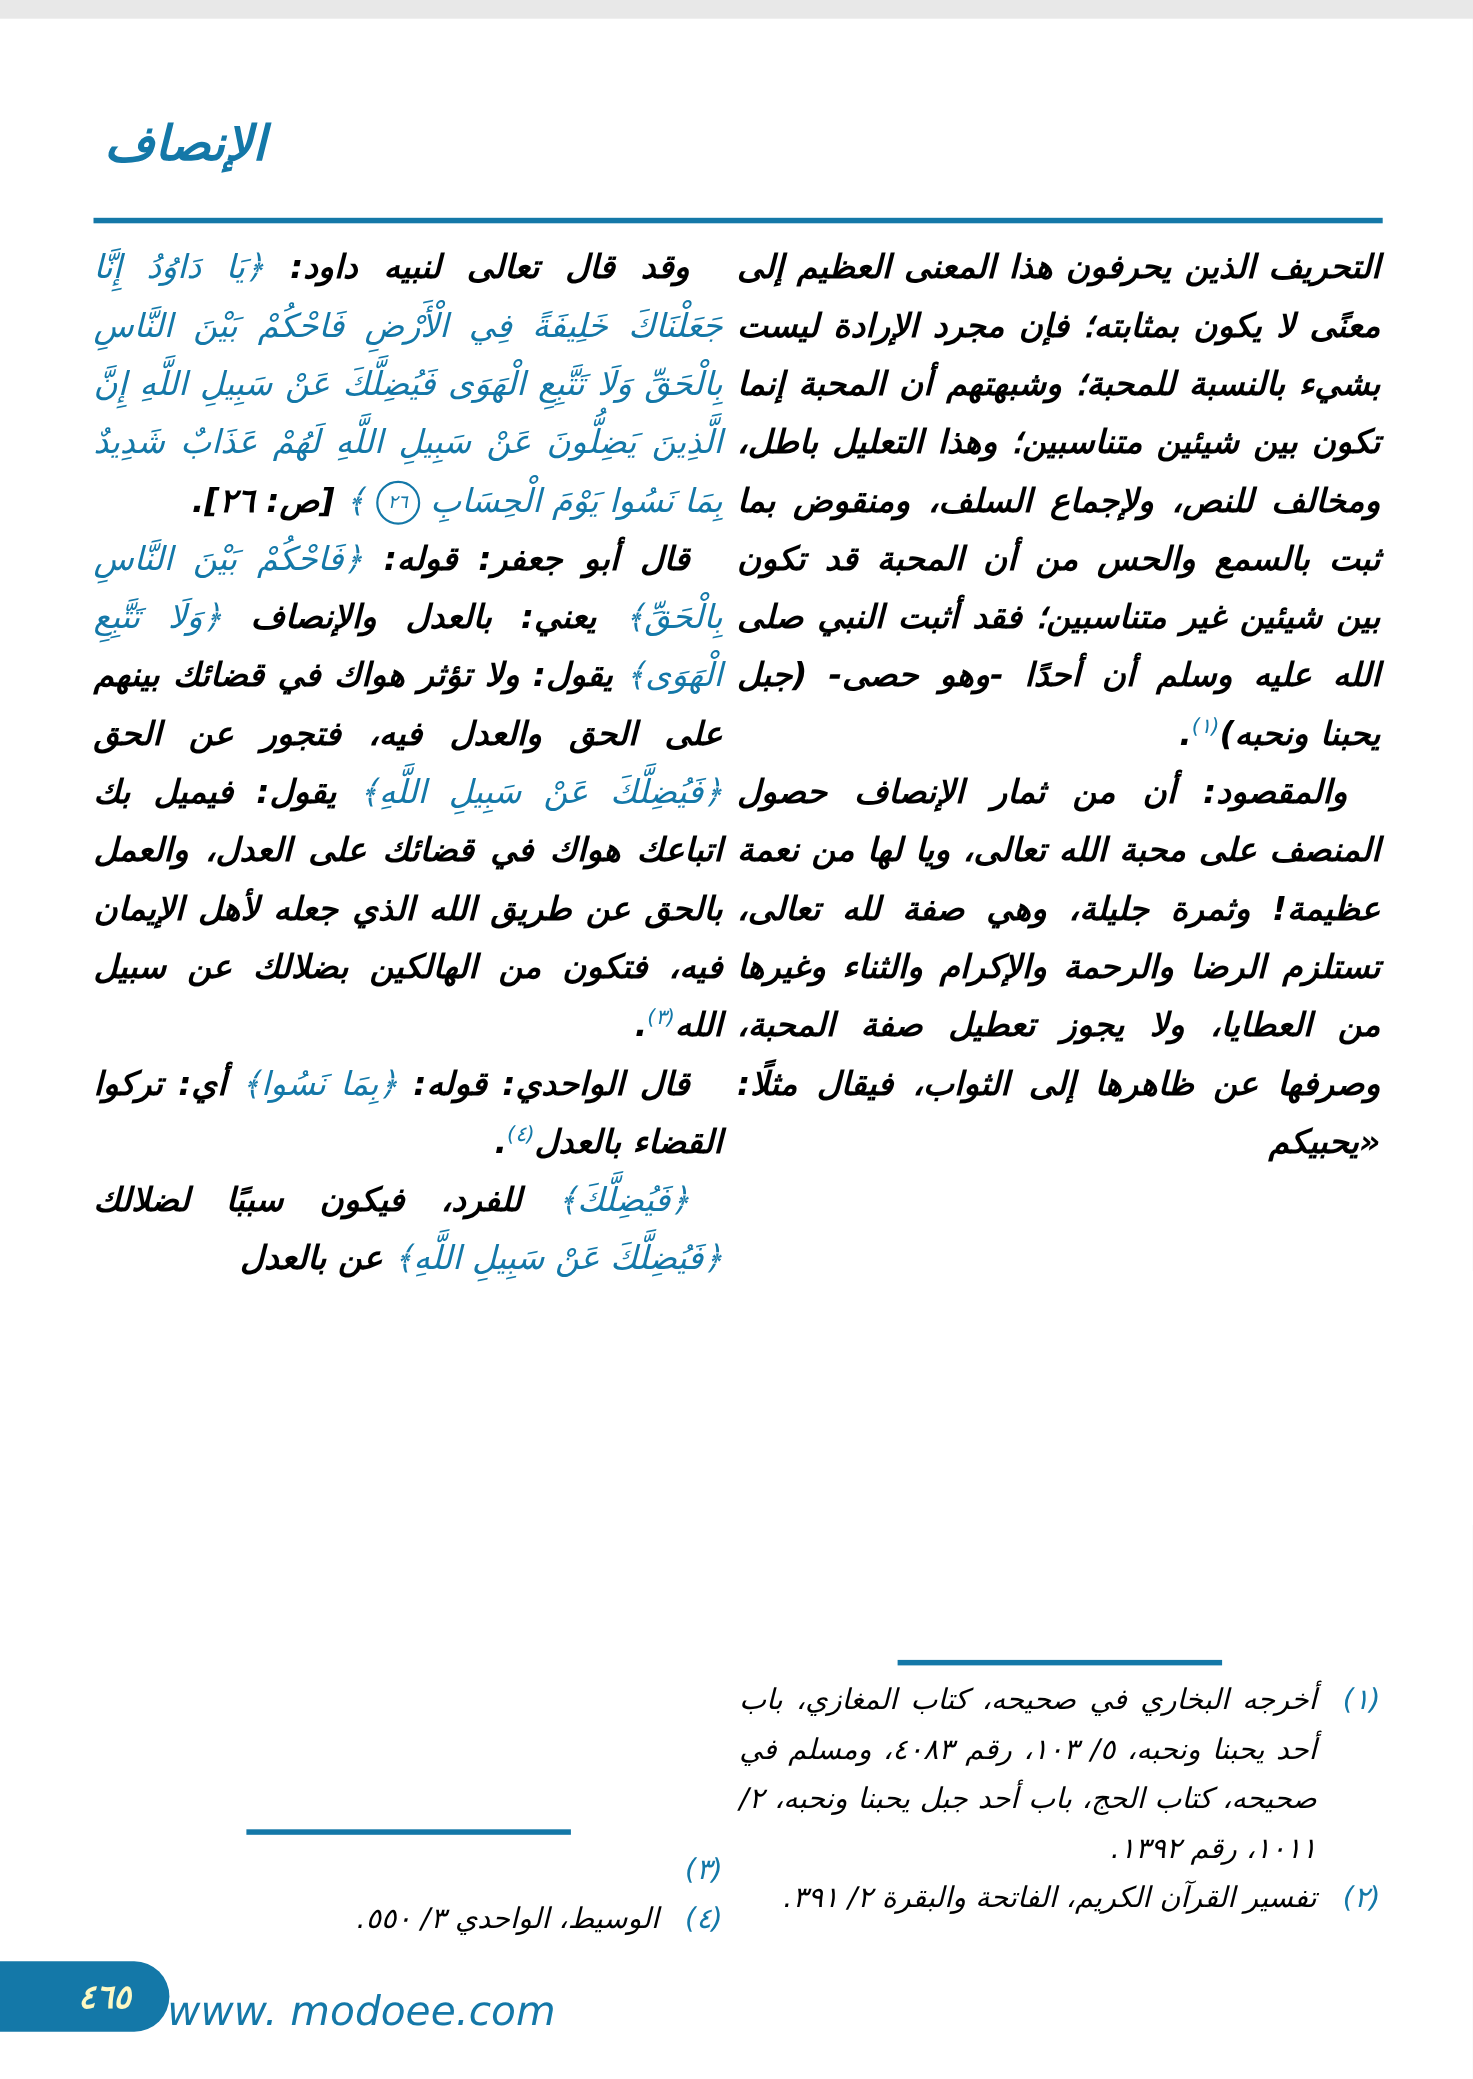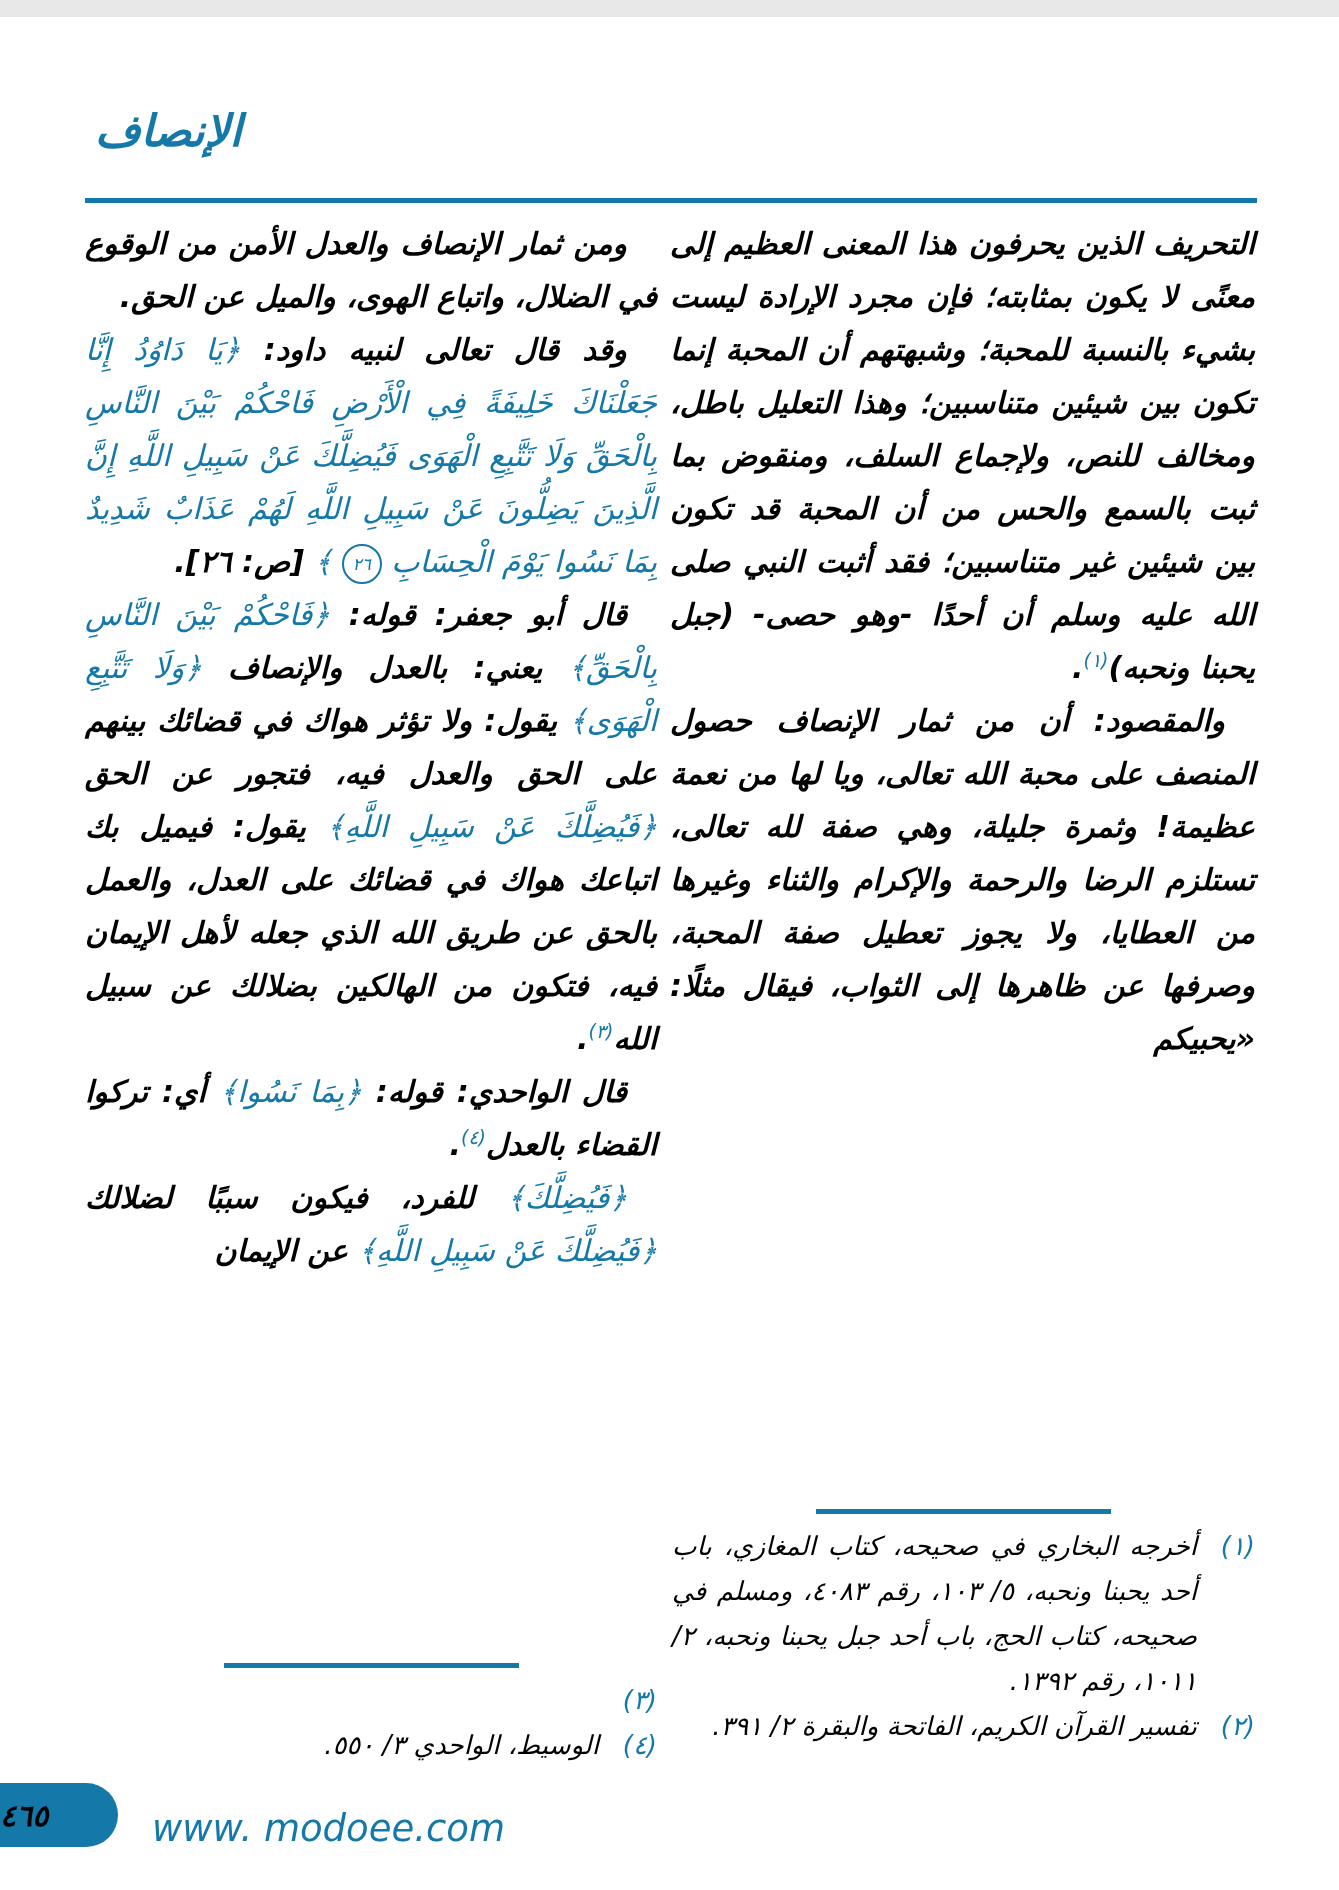--- a/index.html
+++ b/index.html
@@ -61,22 +61,22 @@
   }
   .fn{display:flex;gap:12px;align-items:flex-start;}
   .fn-num{color:var(--accent,#1478a8);white-space:nowrap;min-width:46px;}
   .fn-text{flex:1;text-align:justify;}
   
   .page-number-badge{
     position:absolute;top:1766px;left:0;
     width:118px;height:64px;
     background:var(--accent,#1478a8);
     border-radius:0 32px 32px 0;
-    color:#000000;font-size:30px;font-weight:bold;
-    display:flex;align-items:center;justify-content:flex-end;
+    color:#fef9c3;font-size:30px;font-weight:bold;
+    display:flex;align-items:center;justify-content:center;padding-left:36px;
   }
   .website{
     position:absolute;top:1790px;left:152px;
     color:var(--accent,#1478a8);
     font-size:37px;direction:ltr;
     text-decoration:none;
   }
 </style>
 </head>
 <body>
@@ -85,25 +85,24 @@
 
   <div class="header-title">الإنصاف</div>
   <div class="header-rule"></div>
 
   <div class="col col-right">
       <p class=""><span class="seg-t">التحريف الذين يحرفون هذا المعنى العظيم إلى معنًى لا يكون بمثابته؛ فإن مجرد الإرادة ليست بشيء بالنسبة للمحبة؛ وشبهتهم أن المحبة إنما تكون بين شيئين متناسبين؛ وهذا التعليل باطل، ومخالف للنص، ولإجماع السلف، ومنقوض بما ثبت بالسمع والحس من أن المحبة قد تكون بين شيئين غير متناسبين؛ فقد أثبت النبي صلى الله عليه وسلم أن أحدًا -وهو حصى- (جبل يحبنا ونحبه)</span><span class="seg-r">(١)</span><span class="seg-t">.</span></p>
       <p class="indent"><span class="seg-t">والمقصود: أن من ثمار الإنصاف حصول المنصف على محبة الله تعالى، ويا لها من نعمة عظيمة! وثمرة جليلة، وهي صفة لله تعالى، تستلزم الرضا والرحمة والإكرام والثناء وغيرها من العطايا، ولا يجوز تعطيل صفة المحبة، وصرفها عن ظاهرها إلى الثواب، فيقال مثلًا: «يحبيكم</span></p>
     </div>
 
   <div class="col col-left">
-      <p class="indent"><span class="seg-t">ومن ثمار الإنصاف والعدل الأمن من الوقوع في الضلال، واتباع الهوى، والميل عن الحق.</span></p>
       <p class="indent"><span class="seg-t">وقد قال تعالى لنبيه داود: </span><span class="seg-q">﴿يَا دَاوُدُ إِنَّا جَعَلْنَاكَ خَلِيفَةً فِي الْأَرْضِ فَاحْكُمْ بَيْنَ النَّاسِ بِالْحَقِّ وَلَا تَتَّبِعِ الْهَوَى فَيُضِلَّكَ عَنْ سَبِيلِ اللَّهِ إِنَّ الَّذِينَ يَضِلُّونَ عَنْ سَبِيلِ اللَّهِ لَهُمْ عَذَابٌ شَدِيدٌ بِمَا نَسُوا يَوْمَ الْحِسَابِ </span><span class="seg-a">٢٦</span><span class="seg-q"> ﴾</span><span class="seg-t"> [ص: ٢٦].</span></p>
       <p class="indent"><span class="seg-t">قال أبو جعفر: قوله: </span><span class="seg-q">﴿فَاحْكُمْ بَيْنَ النَّاسِ بِالْحَقِّ﴾</span><span class="seg-t"> يعني: بالعدل والإنصاف </span><span class="seg-q">﴿وَلَا تَتَّبِعِ الْهَوَى﴾</span><span class="seg-t"> يقول: ولا تؤثر هواك في قضائك بينهم على الحق والعدل فيه، فتجور عن الحق </span><span class="seg-q">﴿فَيُضِلَّكَ عَنْ سَبِيلِ اللَّهِ﴾</span><span class="seg-t"> يقول: فيميل بك اتباعك هواك في قضائك على العدل، والعمل بالحق عن طريق الله الذي جعله لأهل الإيمان فيه، فتكون من الهالكين بضلالك عن سبيل الله</span><span class="seg-r">(٣)</span><span class="seg-t">.</span></p>
       <p class="indent"><span class="seg-t">قال الواحدي: قوله: </span><span class="seg-q">﴿بِمَا نَسُوا﴾</span><span class="seg-t"> أي: تركوا القضاء بالعدل</span><span class="seg-r">(٤)</span><span class="seg-t">.</span></p>
-      <p class="indent"><span class="seg-q">﴿فَيُضِلَّكَ﴾</span><span class="seg-t"> للفرد، فيكون سببًا لضلالك </span><span class="seg-q">﴿فَيُضِلَّكَ عَنْ سَبِيلِ اللَّهِ﴾</span><span class="seg-t"> عن الإيمان</span></p>
+      <p class="indent"><span class="seg-q">﴿فَيُضِلَّكَ﴾</span><span class="seg-t"> للفرد، فيكون سببًا لضلالك </span><span class="seg-q">﴿فَيُضِلَّكَ عَنْ سَبِيلِ اللَّهِ﴾</span><span class="seg-t"> عن بالعدل</span></p>
     </div>
 
   <div class="footnotes footnotes-right">
     <div class="fn-rule"></div>
     <div>
         <div class="fn">
           <span class="fn-num">(١)</span>
           <span class="fn-text">أخرجه البخاري في صحيحه، كتاب المغازي، باب أحد يحبنا ونحبه، ٥/ ١٠٣، رقم ٤٠٨٣، ومسلم في صحيحه، كتاب الحج، باب أحد جبل يحبنا ونحبه، ٢/ ١٠١١، رقم ١٣٩٢.</span>
         </div>
         <div class="fn">

